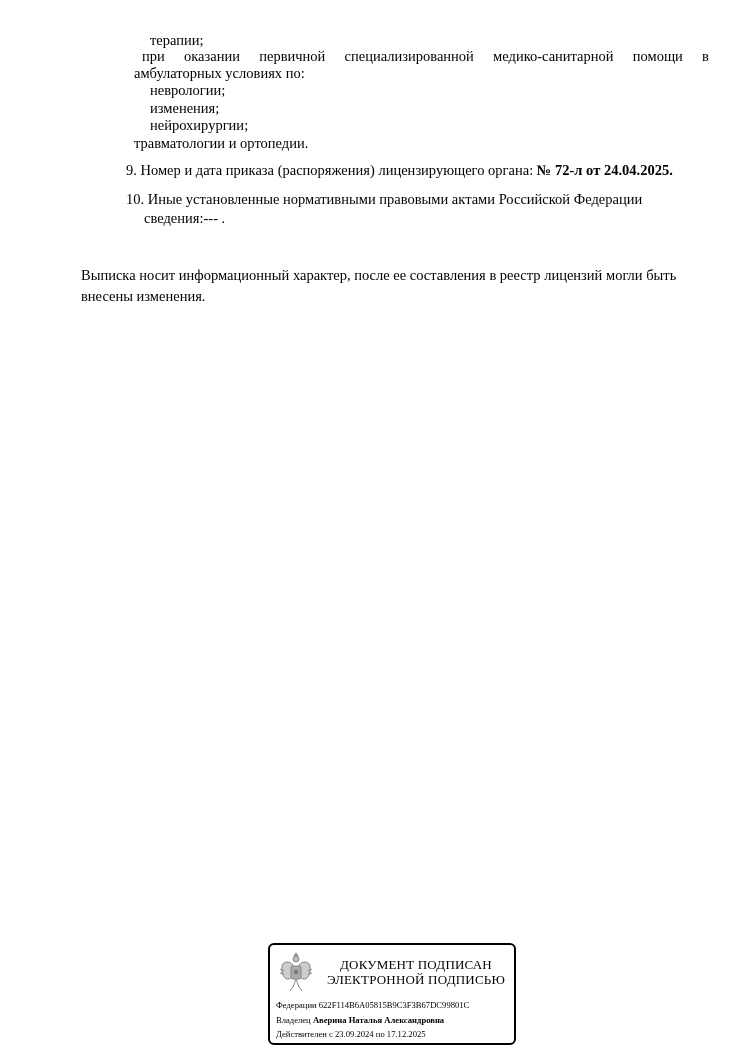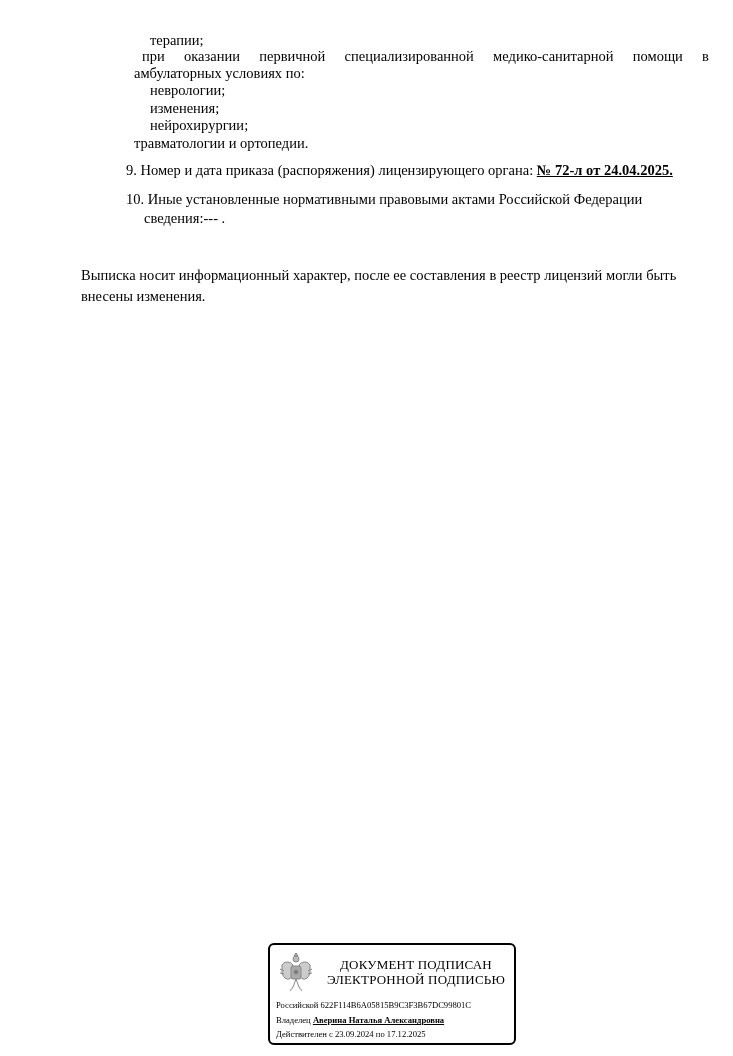--- a/index.html
+++ b/index.html
@@ -22,21 +22,21 @@
       line-height: 17px;
     }
     .justify-line {
       position: absolute;
       left: 142px;
       width: 567px;
       display: flex;
       justify-content: space-between;
       line-height: 17px;
     }
-    .bold { font-weight: bold; text-decoration: underline; }
+    .bold { font-weight: bold; }
 
     .stamp {
       position: absolute;
       left: 268px;
       top: 943px;
       width: 248px;
       height: 102px;
       border: 2px solid #000;
       border-radius: 6px;
       box-sizing: border-box;
@@ -114,19 +114,19 @@
       <rect x="13" y="15" width="10" height="13" rx="2" fill="#aaa"></rect>
       <path d="M18 28 L15 36 M18 28 L21 36 M15 36 L12 40 M21 36 L24 40"></path>
       <circle cx="18" cy="21" r="2" fill="#777"></circle>
     </g>
   </svg>
   <div class="title">
     <div>ДОКУМЕНТ ПОДПИСАН</div>
     <div>ЭЛЕКТРОННОЙ ПОДПИСЬЮ</div>
   </div>
   <div class="info" style="top:55px;">
-    <span>Российской </span><span>622F114B6A05815B9C3F3B67DC99801C</span>
+    <span>Федерации </span><span>622F114B6A05815B9C3F3B67DC99801C</span>
   </div>
   <div class="info" style="top:70px;text-align:center;">
     <span>Владелец </span><span class="bold">Аверина Наталья Александровна</span>
   </div>
   <div class="info" style="top:84px;">Действителен с 23.09.2024 по 17.12.2025</div>
 </div>
 
 </body></html>

